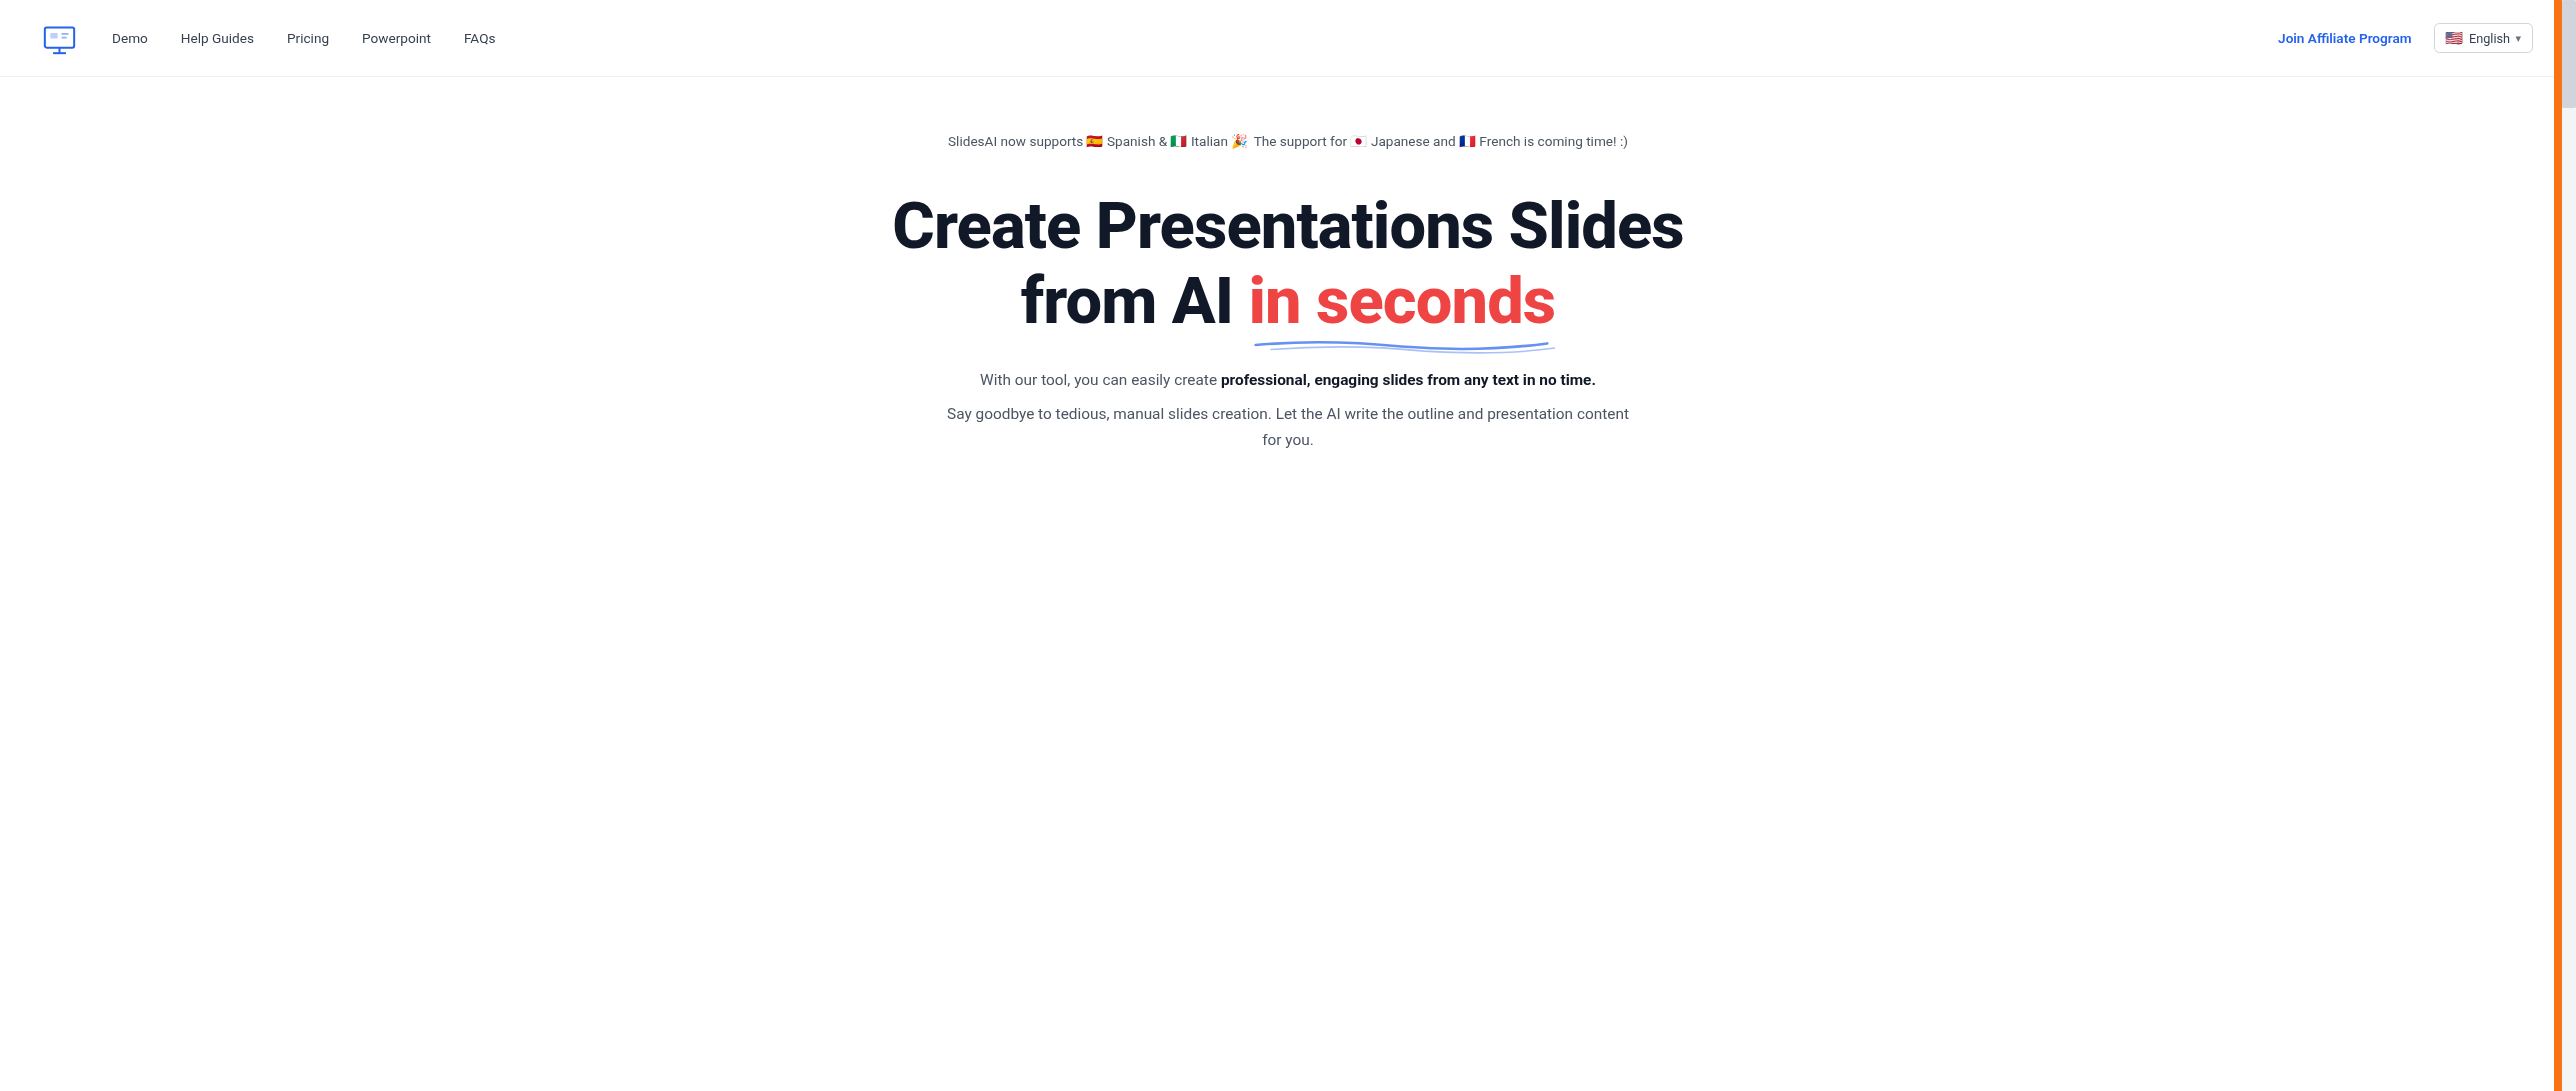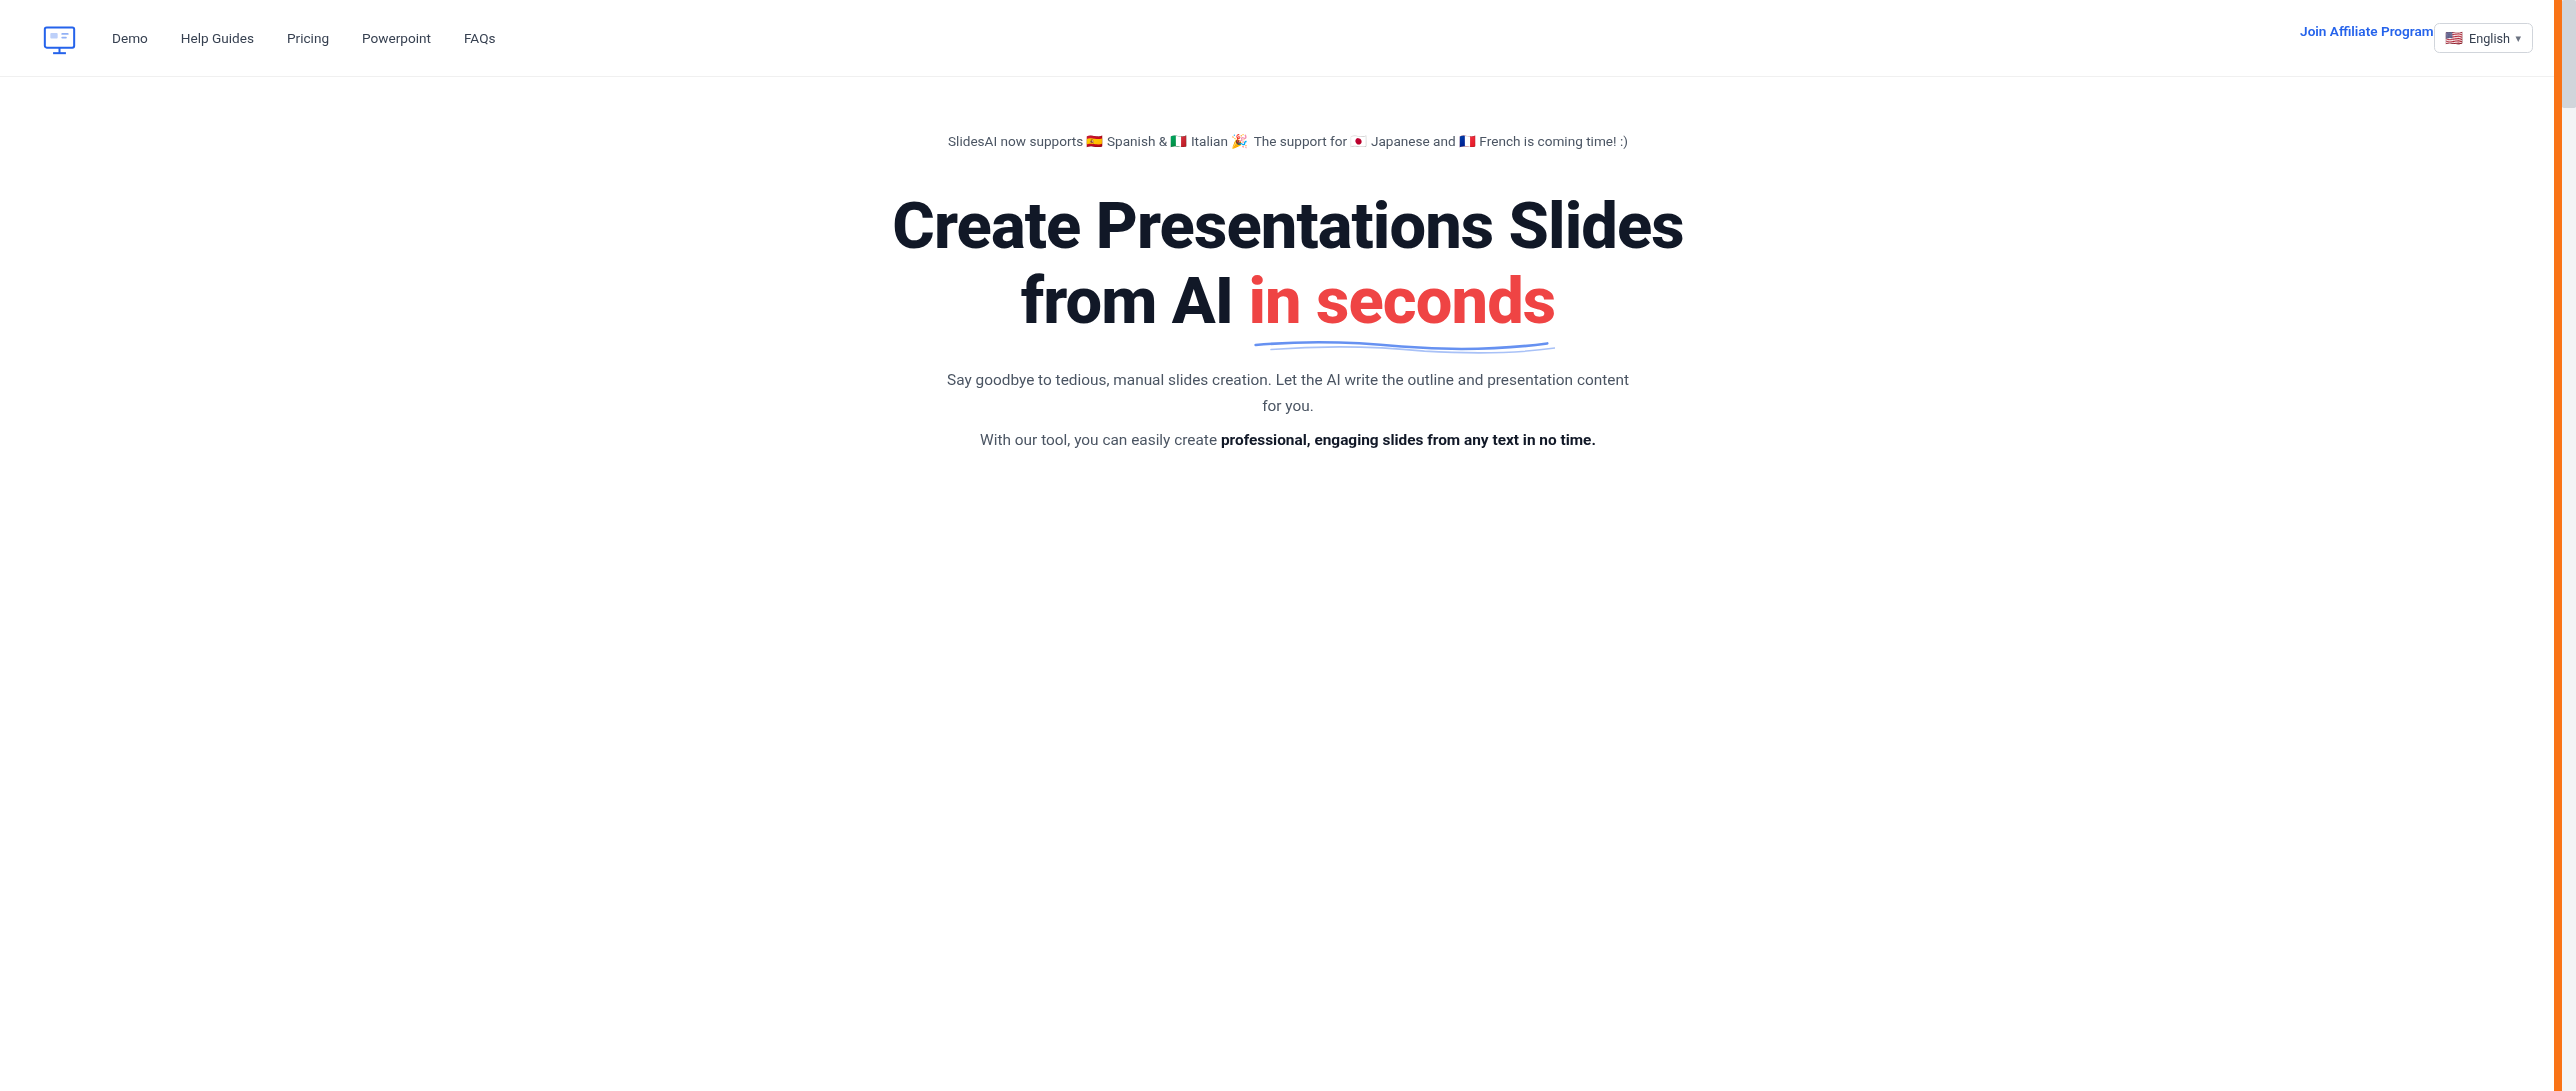--- a/index.html
+++ b/index.html
@@ -50,21 +50,22 @@
     .nav-link {
       font-size: 13.6px;
       color: #374151;
       text-decoration: none;
       cursor: pointer;
       font-weight: 400;
     }
 
     .navbar-right {
       display: flex;
-      align-items: flex-start;
+      align-items: center;
+      gap: 22px;
     }
 
     .affiliate-link {
       font-size: 13.6px;
       color: #2563eb;
       font-weight: 600;
       text-decoration: none;
       cursor: pointer;
     }
 
@@ -233,19 +234,19 @@
     <br>
     <span>from AI </span><span class="hero-title-highlight">
       <span>in seconds</span>
       <svg class="underline-svg" viewBox="0 0 400 20" fill="none" xmlns="http://www.w3.org/2000/svg" height="20">
         <path d="M10 10 Q100 2 200 12 Q300 20 390 8" stroke="#2563eb" stroke-width="3.5" stroke-linecap="round" fill="none" opacity="0.7"></path>
         <path d="M30 16 Q130 8 230 18 Q330 24 400 14" stroke="#2563eb" stroke-width="2" stroke-linecap="round" fill="none" opacity="0.4"></path>
       </svg>
     </span>
   </h1>
 
-  <p class="hero-subtitle">Say goodbye to tedious, manual slides creation. Let the AI write the outline and presentation content for you.</p>
   <p class="hero-subtitle">
     <span>With our tool, you can easily create </span><strong>professional, engaging slides from any text in no time.</strong>
   </p>
+  <p class="hero-subtitle">Say goodbye to tedious, manual slides creation. Let the AI write the outline and presentation content for you.</p>
 
 </section>
 
 
 </body></html>

